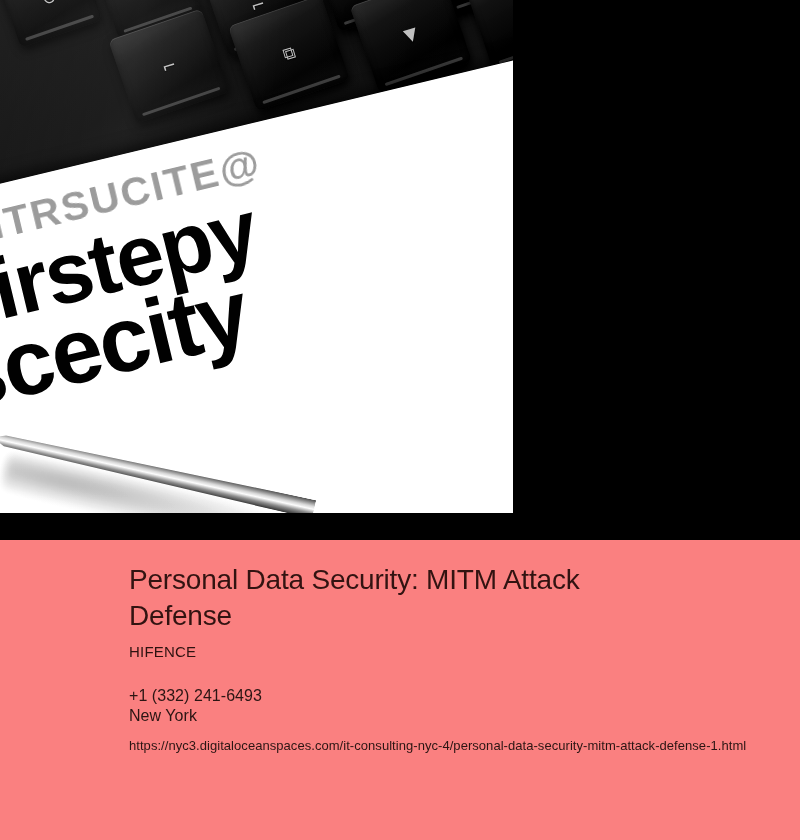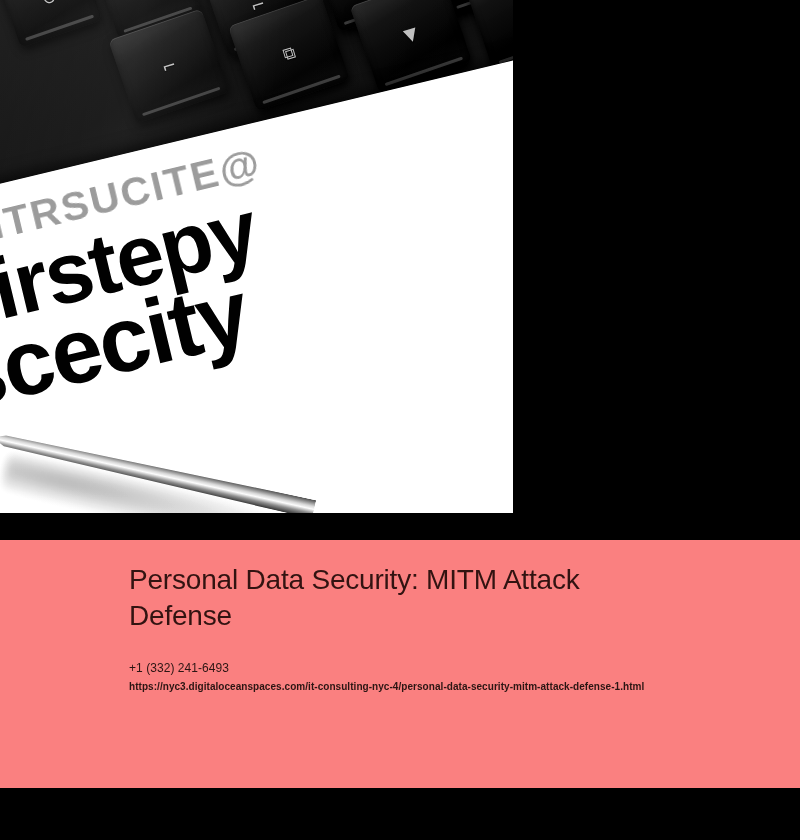--- a/index.html
+++ b/index.html
@@ -189,21 +189,21 @@
     height: 27px;
     background: #000000;
   }
 
   
   .info-panel {
     position: absolute;
     left: 0;
     top: 540px;
     width: 800px;
-    height: 248px;
+    height: 300px;
     background: #fa8080;
   }
 
   .info-inner {
     position: absolute;
     left: 129px;
     top: 22px;
     right: 40px;
   }
 
@@ -223,34 +223,33 @@
     line-height: 20px;
     font-weight: 400;
     color: #2e1210;
     letter-spacing: 0.2px;
   }
 
   .contact-block {
     margin-top: 24px;
   }
   .contact-line {
-    font-size: 12px;
+    font-size: 16px;
     line-height: 20px;
     color: #2b1513;
     letter-spacing: 0.05px;
   }
 
   .doc-url {
-    margin-top: 2px;
-    font-size: 10px;
+    margin-top: 13px;
+    font-size: 13px;
     line-height: 13px;
     color: #2b1513;
     letter-spacing: 0.05px;
     word-break: break-all;
-    font-weight: bold;
   }
 </style>
 </head>
 <body>
 
 <div class="page">
 
   <div class="hero">
     <div class="hero-photo">
 
@@ -300,23 +299,25 @@
   </div>
 
   <div class="black-right"></div>
   <div class="black-band"></div>
 
   <div class="info-panel">
     <div class="info-inner">
 
       <h1 class="doc-title">Personal Data Security: MITM Attack Defense</h1>
 
+      <div class="doc-brand">HIFENCE</div>
 
       <div class="contact-block">
         <div class="contact-line">+1 (332) 241-6493</div>
+        <div class="contact-line">New York</div>
       </div>
 
       <div class="doc-url">https://nyc3.digitaloceanspaces.com/it-consulting-nyc-4/personal-data-security-mitm-attack-defense-1.html</div>
 
     </div>
   </div>
 
 </div>
 
 </body></html>

